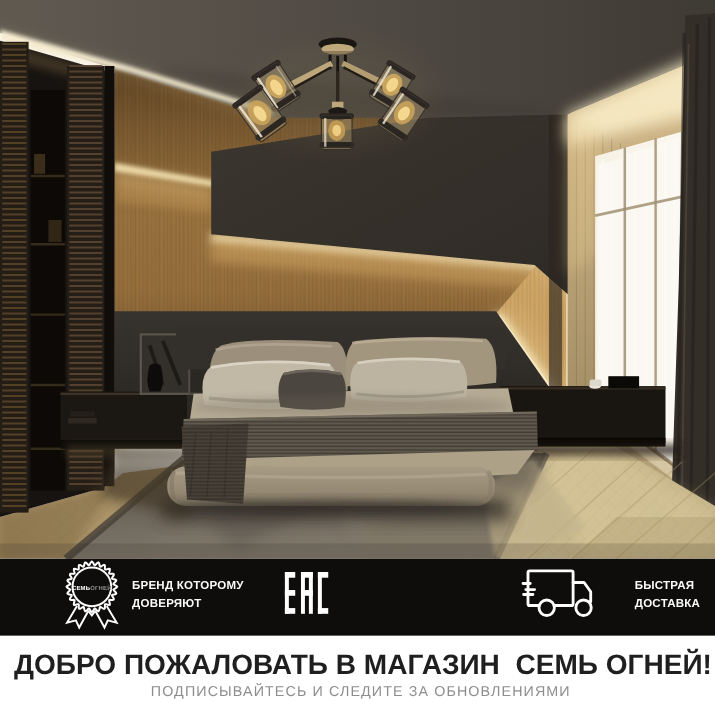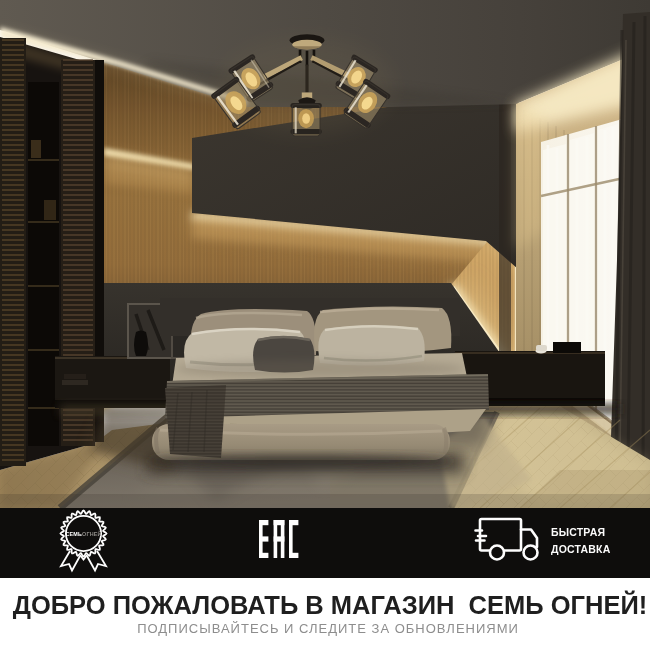--- a/index.html
+++ b/index.html
@@ -384,20 +384,21 @@
 
 <g stroke="#fdfdfd" fill="none" stroke-width="2.6" stroke-linecap="round" stroke-linejoin="round">
 <rect x="480" y="519" width="41" height="31.5" rx="1.5"></rect>
 <path d="M521,529.5 h10 l6,8.5 v9 h-3.5"></path>
 <circle cx="497" cy="552.5" r="7" fill="#0e0d0c"></circle>
 <circle cx="530.5" cy="552.5" r="7" fill="#0e0d0c"></circle>
 <path d="M475.5,530.5 h6.5 M478,536 h8 M476,540.5 h8.5"></path>
 </g>
 </svg>
 
-<div class="btxt" style="left:551px;top:16px">БЫСТРАЯ<br>ДОСТАВКА</div>
+<div class="btxt" style="left:120px;top:16px">БРЕНД КОТОРОМУ<br>ДОВЕРЯЮТ</div>
+<div class="btxt" style="left:577px;top:16px">БЫСТРАЯ<br>ДОСТАВКА</div>
 </div>
 
 <div id="welcome"></div>
 
 <div id="headline">ДОБРО ПОЖАЛОВАТЬ В МАГАЗИН&nbsp; СЕМЬ ОГНЕЙ!</div>
 
 <div id="sub">ПОДПИСЫВАЙТЕСЬ И СЛЕДИТЕ ЗА ОБНОВЛЕНИЯМИ</div>
 
 </body></html>

